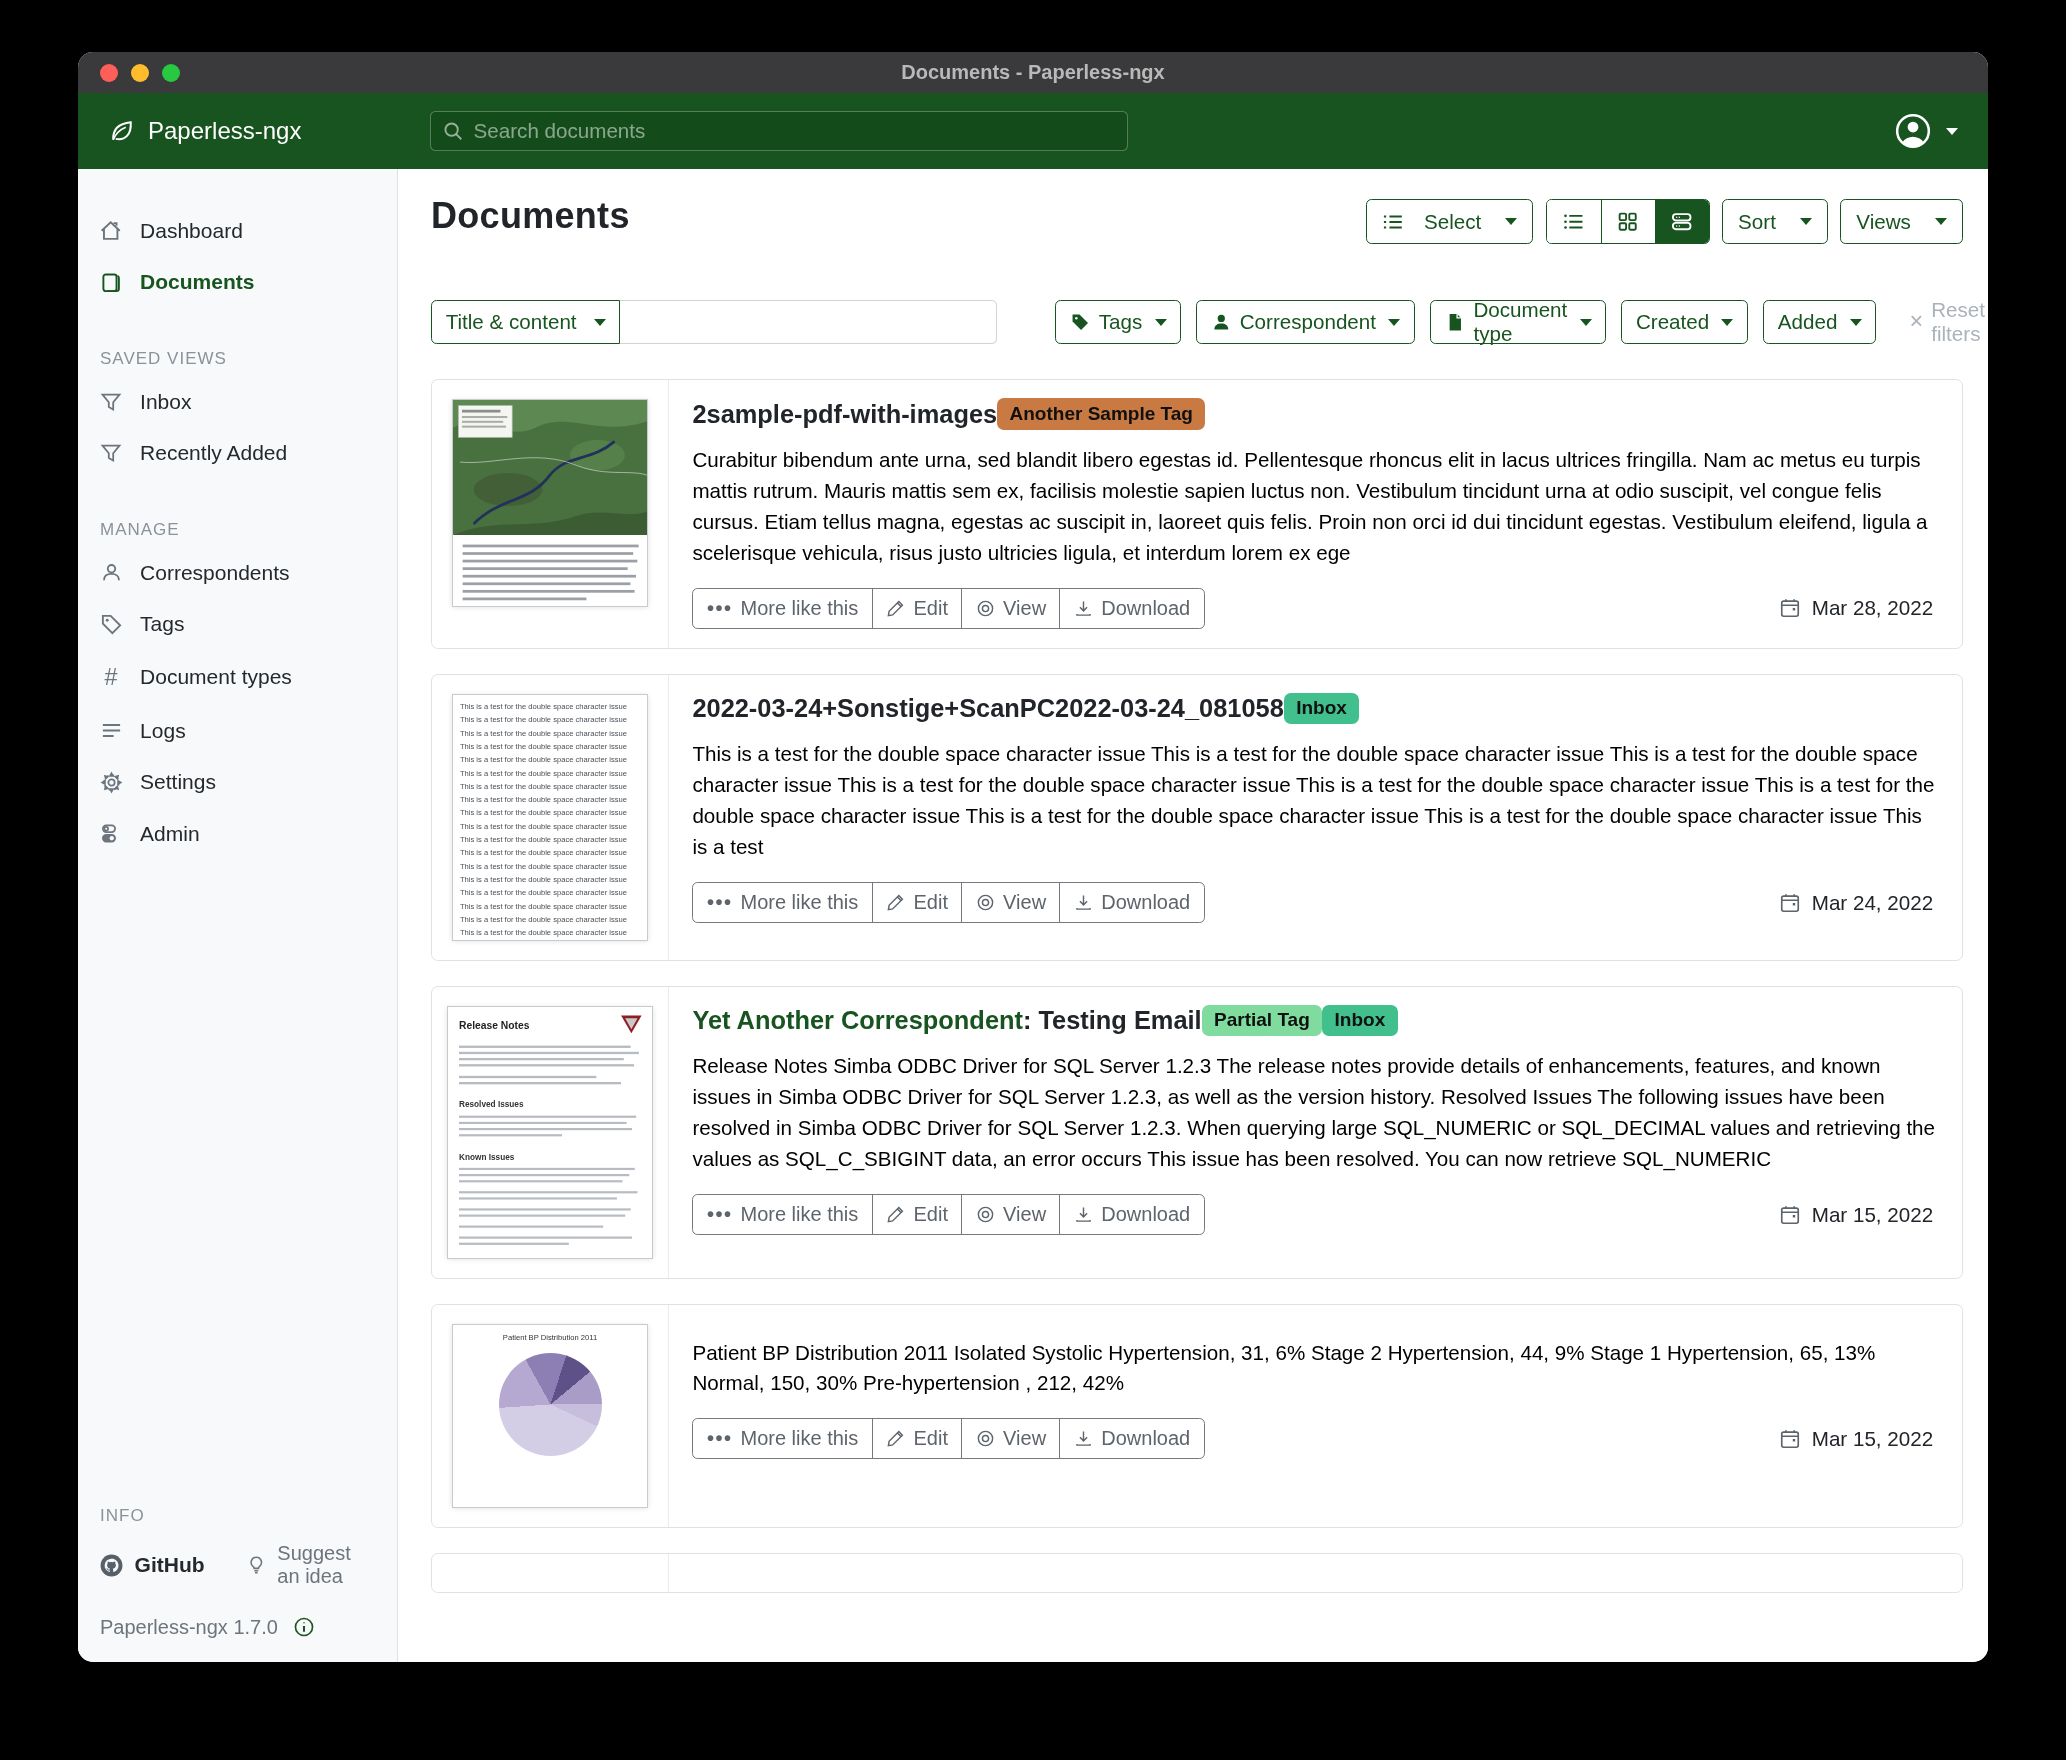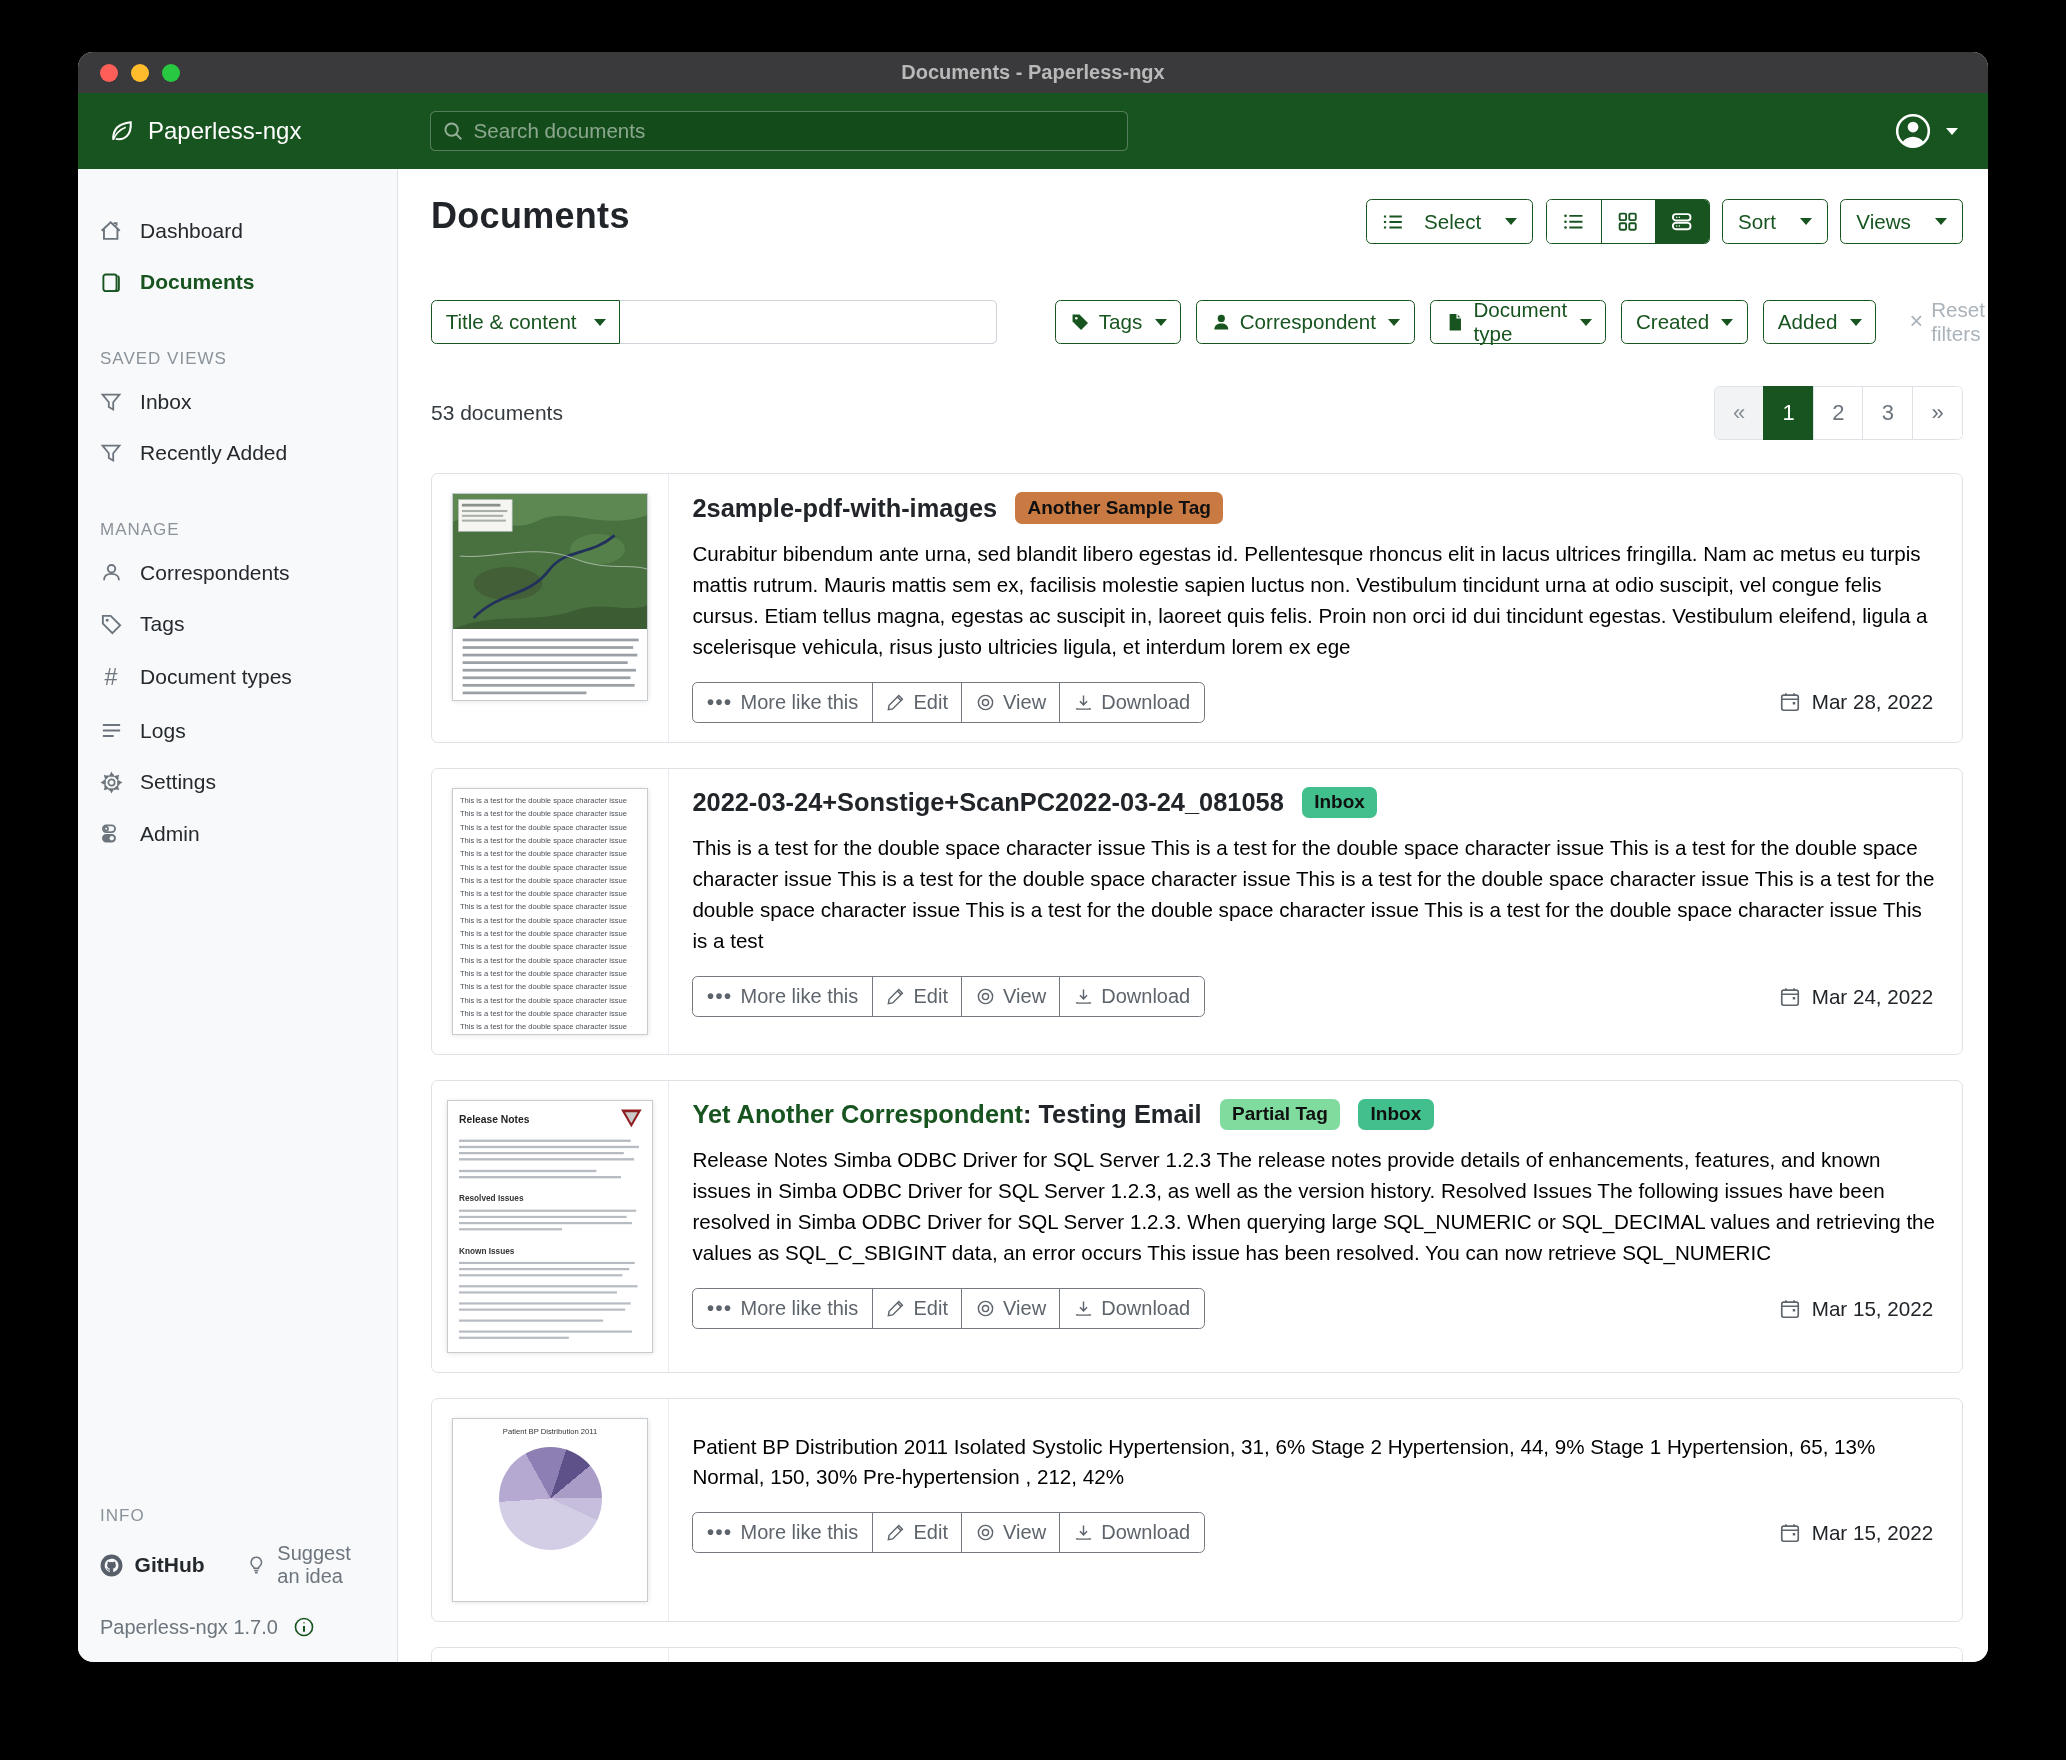--- a/index.html
+++ b/index.html
@@ -80,21 +80,21 @@
   .pg:last-child { border-radius:0 5.5px 5.5px 0; }
   .pg.disabled { background:#f1f3f5; color:#868e96; }
   .pg.active { background:#17541f; border-color:#17541f; color:#fff; }
 
   
   .cards { margin-top:33px; }
   .card { display:flex; border:1.4px solid #dee2e6; border-radius:6.9px; margin-bottom:25px; background:#fff; overflow:hidden; }
   .thumb-cell { width:237px; flex:none; border-right:1.4px solid #e9ecef; display:flex; justify-content:center; padding:19px 13.7px; }
   .thumb { border:0.7px solid #c6cbd0; box-shadow:0 1.4px 5.5px rgba(0,0,0,.12); background:#fff; overflow:hidden; }
   .card-body { flex:1; padding:18px 23.4px 19px 23.4px; display:flex; flex-direction:column; }
-  .card-title-row { display:flex; align-items:center; gap:18px; flex-wrap:wrap; }
+  .card-title-row { display:flex; align-items:center; flex-wrap:wrap; }
   .card-title { font-size:25.4px; font-weight:600; color:#212529; }
   .card-title .corr { color:#17541f; }
   .tagbadge { font-size:19px; font-weight:bold; padding:5.5px 12.4px; border-radius:6.9px; line-height:1.1; }
   .excerpt { margin-top:15px; font-size:20.6px; line-height:1.5; color:#000000; max-width:1244px; }
   .card-foot { margin-top:19px; display:flex; align-items:center; justify-content:space-between; }
   .act-group { display:flex; }
   .act { display:flex; align-items:center; gap:8.2px; border:1.4px solid #73797f; color:#5d646b;
          height:41px; padding:0 13.7px; font-size:20px; background:#fff; cursor:pointer; margin-left:-1.4px; }
   .act:first-child { border-radius:5.5px 0 0 5.5px; margin-left:0; }
   .act:last-child { border-radius:0 5.5px 5.5px 0; }
@@ -397,30 +397,20 @@
             <span>Added</span>
             <span class="caret"></span>
           </div>
           <div class="reset">
             <span class="x">×</span>
             <span>Reset filters</span>
           </div>
         </div>
       </div>
 
-      <div class="row-results">
-        <div class="count">53 documents</div>
-        <div class="pager">
-          <div class="pg disabled">«</div>
-          <div class="pg active">1</div>
-          <div class="pg">2</div>
-          <div class="pg">3</div>
-          <div class="pg">»</div>
-        </div>
-      </div>
 
       <div class="cards">
 
         <div class="card">
           <div class="thumb-cell">
             <div class="thumb" style="width:196px; height:208px;">
               <svg class="icon" width="196" height="208" viewBox="0 0 285 302">
                 <rect width="285" height="302" fill="#ffffff"></rect>
                 <rect x="0" y="0" width="285" height="196" fill="#49713f"></rect>
                 <path d="M0 40 C40 20 80 60 120 40 C170 15 210 55 285 30 L285 0 L0 0 Z" fill="#5d8852"></path>

